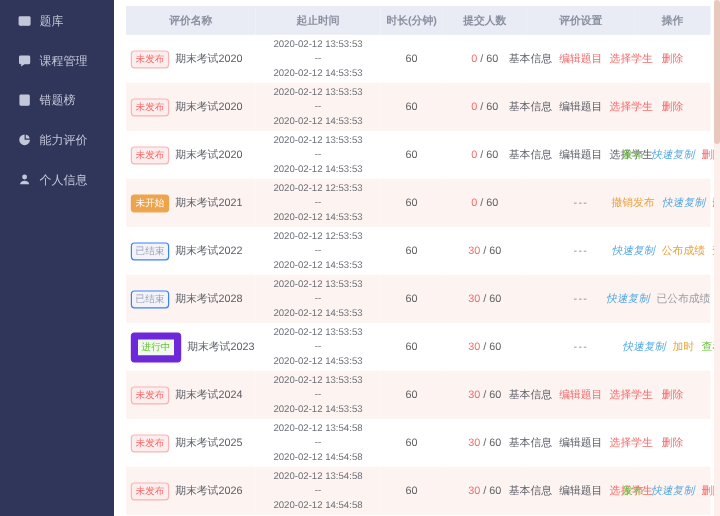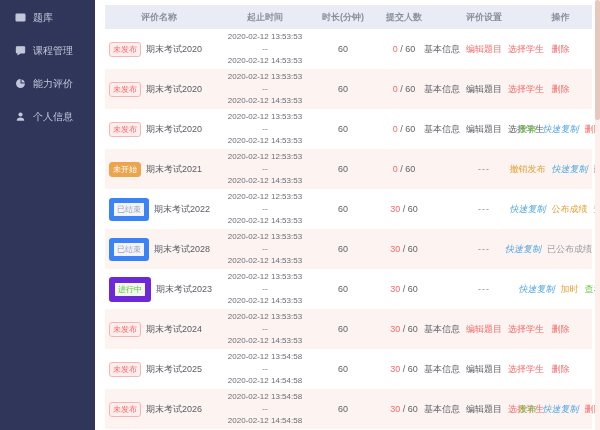--- a/index.html
+++ b/index.html
@@ -25,21 +25,21 @@
   tbody td { text-align:center; vertical-align:middle; height:40px; font-size:9px; color:#606266; }
   tbody tr:nth-child(even) { background:#fdf3f1; }
 
   col.c-name { width:108px; } col.c-time { width:104px; } col.c-dur { width:52px; }
   col.c-sub { width:70px; } col.c-set { width:90px; } col.c-ops { width:63px; }
 
   .name-cell { display:flex; align-items:center; gap:5px; padding-left:4px; }
   .tag { font-size:8px; padding:1px 3px; border-radius:3px; white-space:nowrap; line-height:11px; }
   .tag-danger  { color:#f56c6c; background:#fdeeee; border:1px solid #f8b4b4; }
   .tag-warnfill{ color:#fff;    background:#eda54d; border:1px solid #eda54d; }
-  .tag-info    { color:#9a9ebc; background:#f3f4fa; border:5px solid #3b82f6; }
+  .tag-info    { color:#9a9ebc; background:#f3f4fa; border:1px solid #3b82f6; }
   .tag-success { color:#67c23a; background:#f0f9eb; border:6px solid #6d28d9; }
   .exam-name { font-size:9px; color:#5a5e66; white-space:nowrap; }
 
   .time-cell div { line-height:12px; font-size:8px; color:#6a6e76; }
   .link { cursor:pointer; white-space:nowrap; font-size:9px; }
   .t-plain  { color:#5a5e66; }
   .t-danger { color:#f56c6c; }
   .t-green  { color:#67c23a; }
   .t-blue   { color:#53a8e2;font-style:italic; }
   .t-orange { color:#e6a23c; }
@@ -63,20 +63,31 @@
       <span>题库</span>
     </div>
     <div class="side-item">
       <span class="ic">
         <svg viewBox="0 0 16 16" fill="none" stroke-width="1.6">
           <rect x="2" y="2.5" width="12" height="9" rx="1"></rect>
           <path d="M5 11.5 4 14.5l4-3z" stroke-width="1.2"></path>
         </svg>
       </span>
       <span>课程管理</span>
+    </div>
+    <div class="side-item">
+      <span class="ic">
+        <svg viewBox="0 0 16 16" fill="none" stroke-width="1.6">
+          <rect x="2.5" y="2" width="11" height="12" rx="1"></rect>
+          <line x1="5" y1="5.5" x2="11" y2="5.5"></line>
+          <line x1="5" y1="8" x2="11" y2="8"></line>
+          <line x1="5" y1="10.5" x2="9" y2="10.5"></line>
+        </svg>
+      </span>
+      <span>错题榜</span>
     </div>
     <div class="side-item">
       <span class="ic">
         <svg viewBox="0 0 16 16">
           <path d="M8 1.5A6.5 6.5 0 1 0 14.5 8H8z" stroke="none"></path>
           <path d="M9.5 1.7V6.5h4.8A6.5 6.5 0 0 0 9.5 1.7z" stroke="none"></path>
         </svg>
       </span>
       <span>能力评价</span>
     </div>

